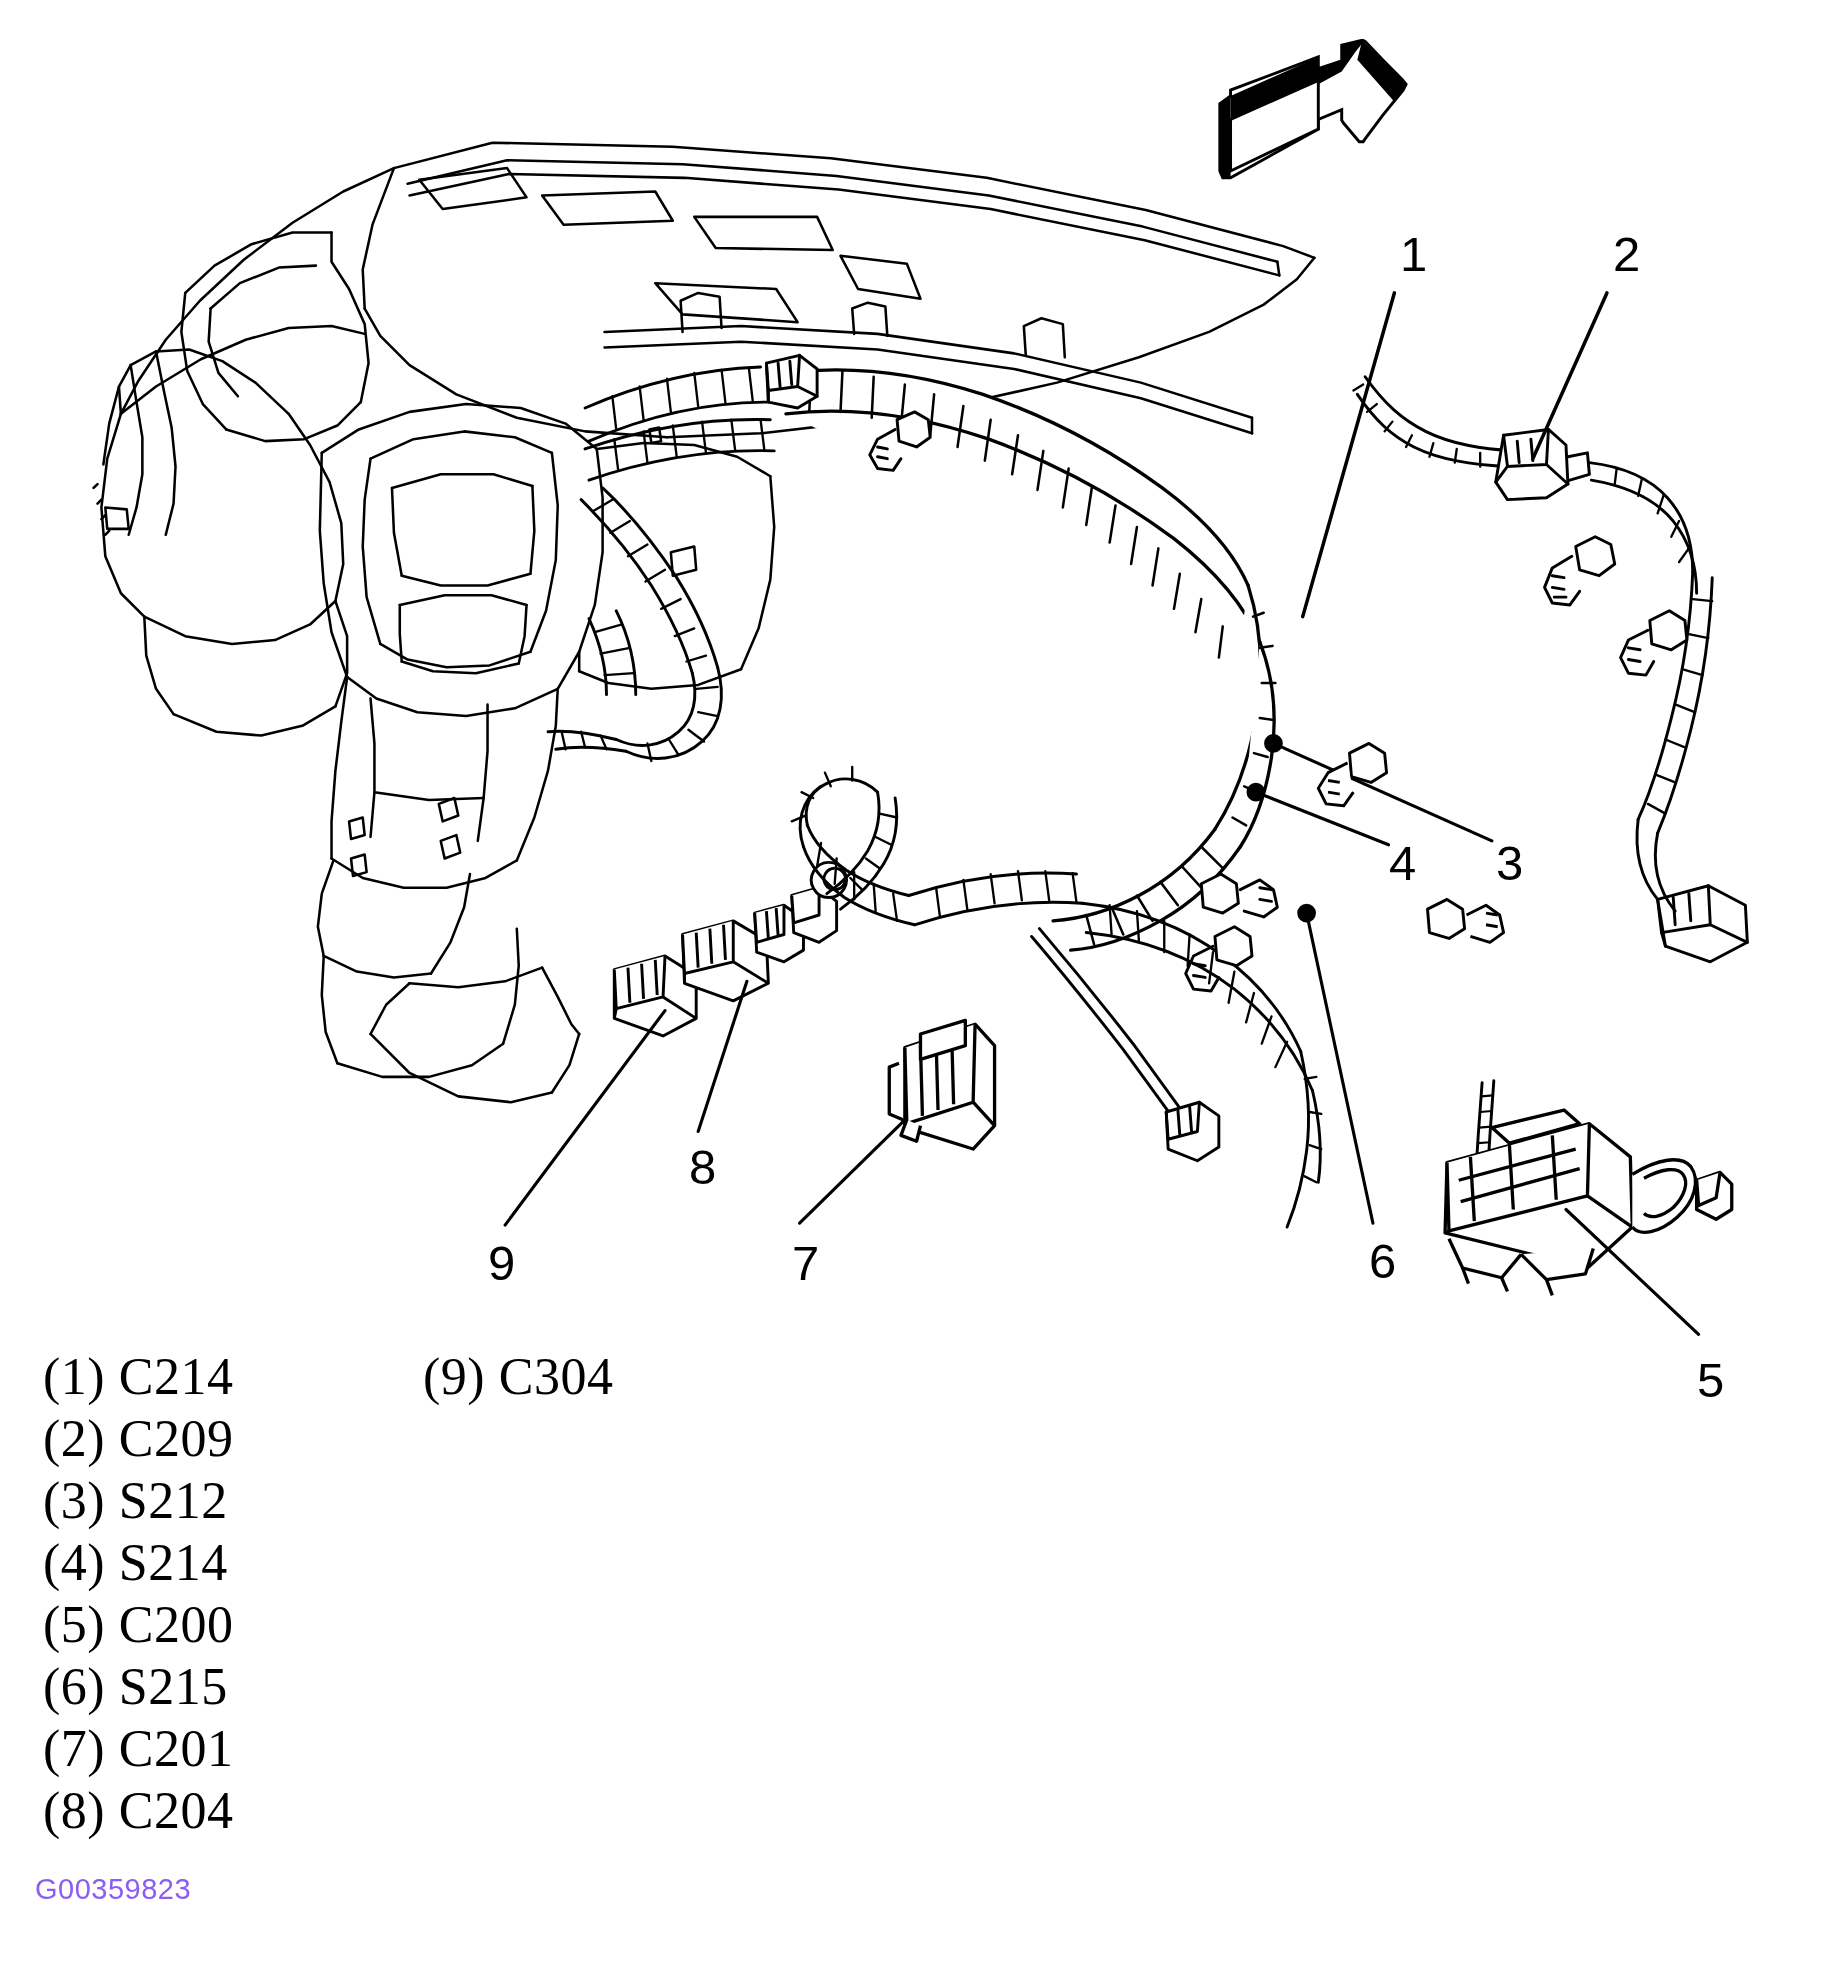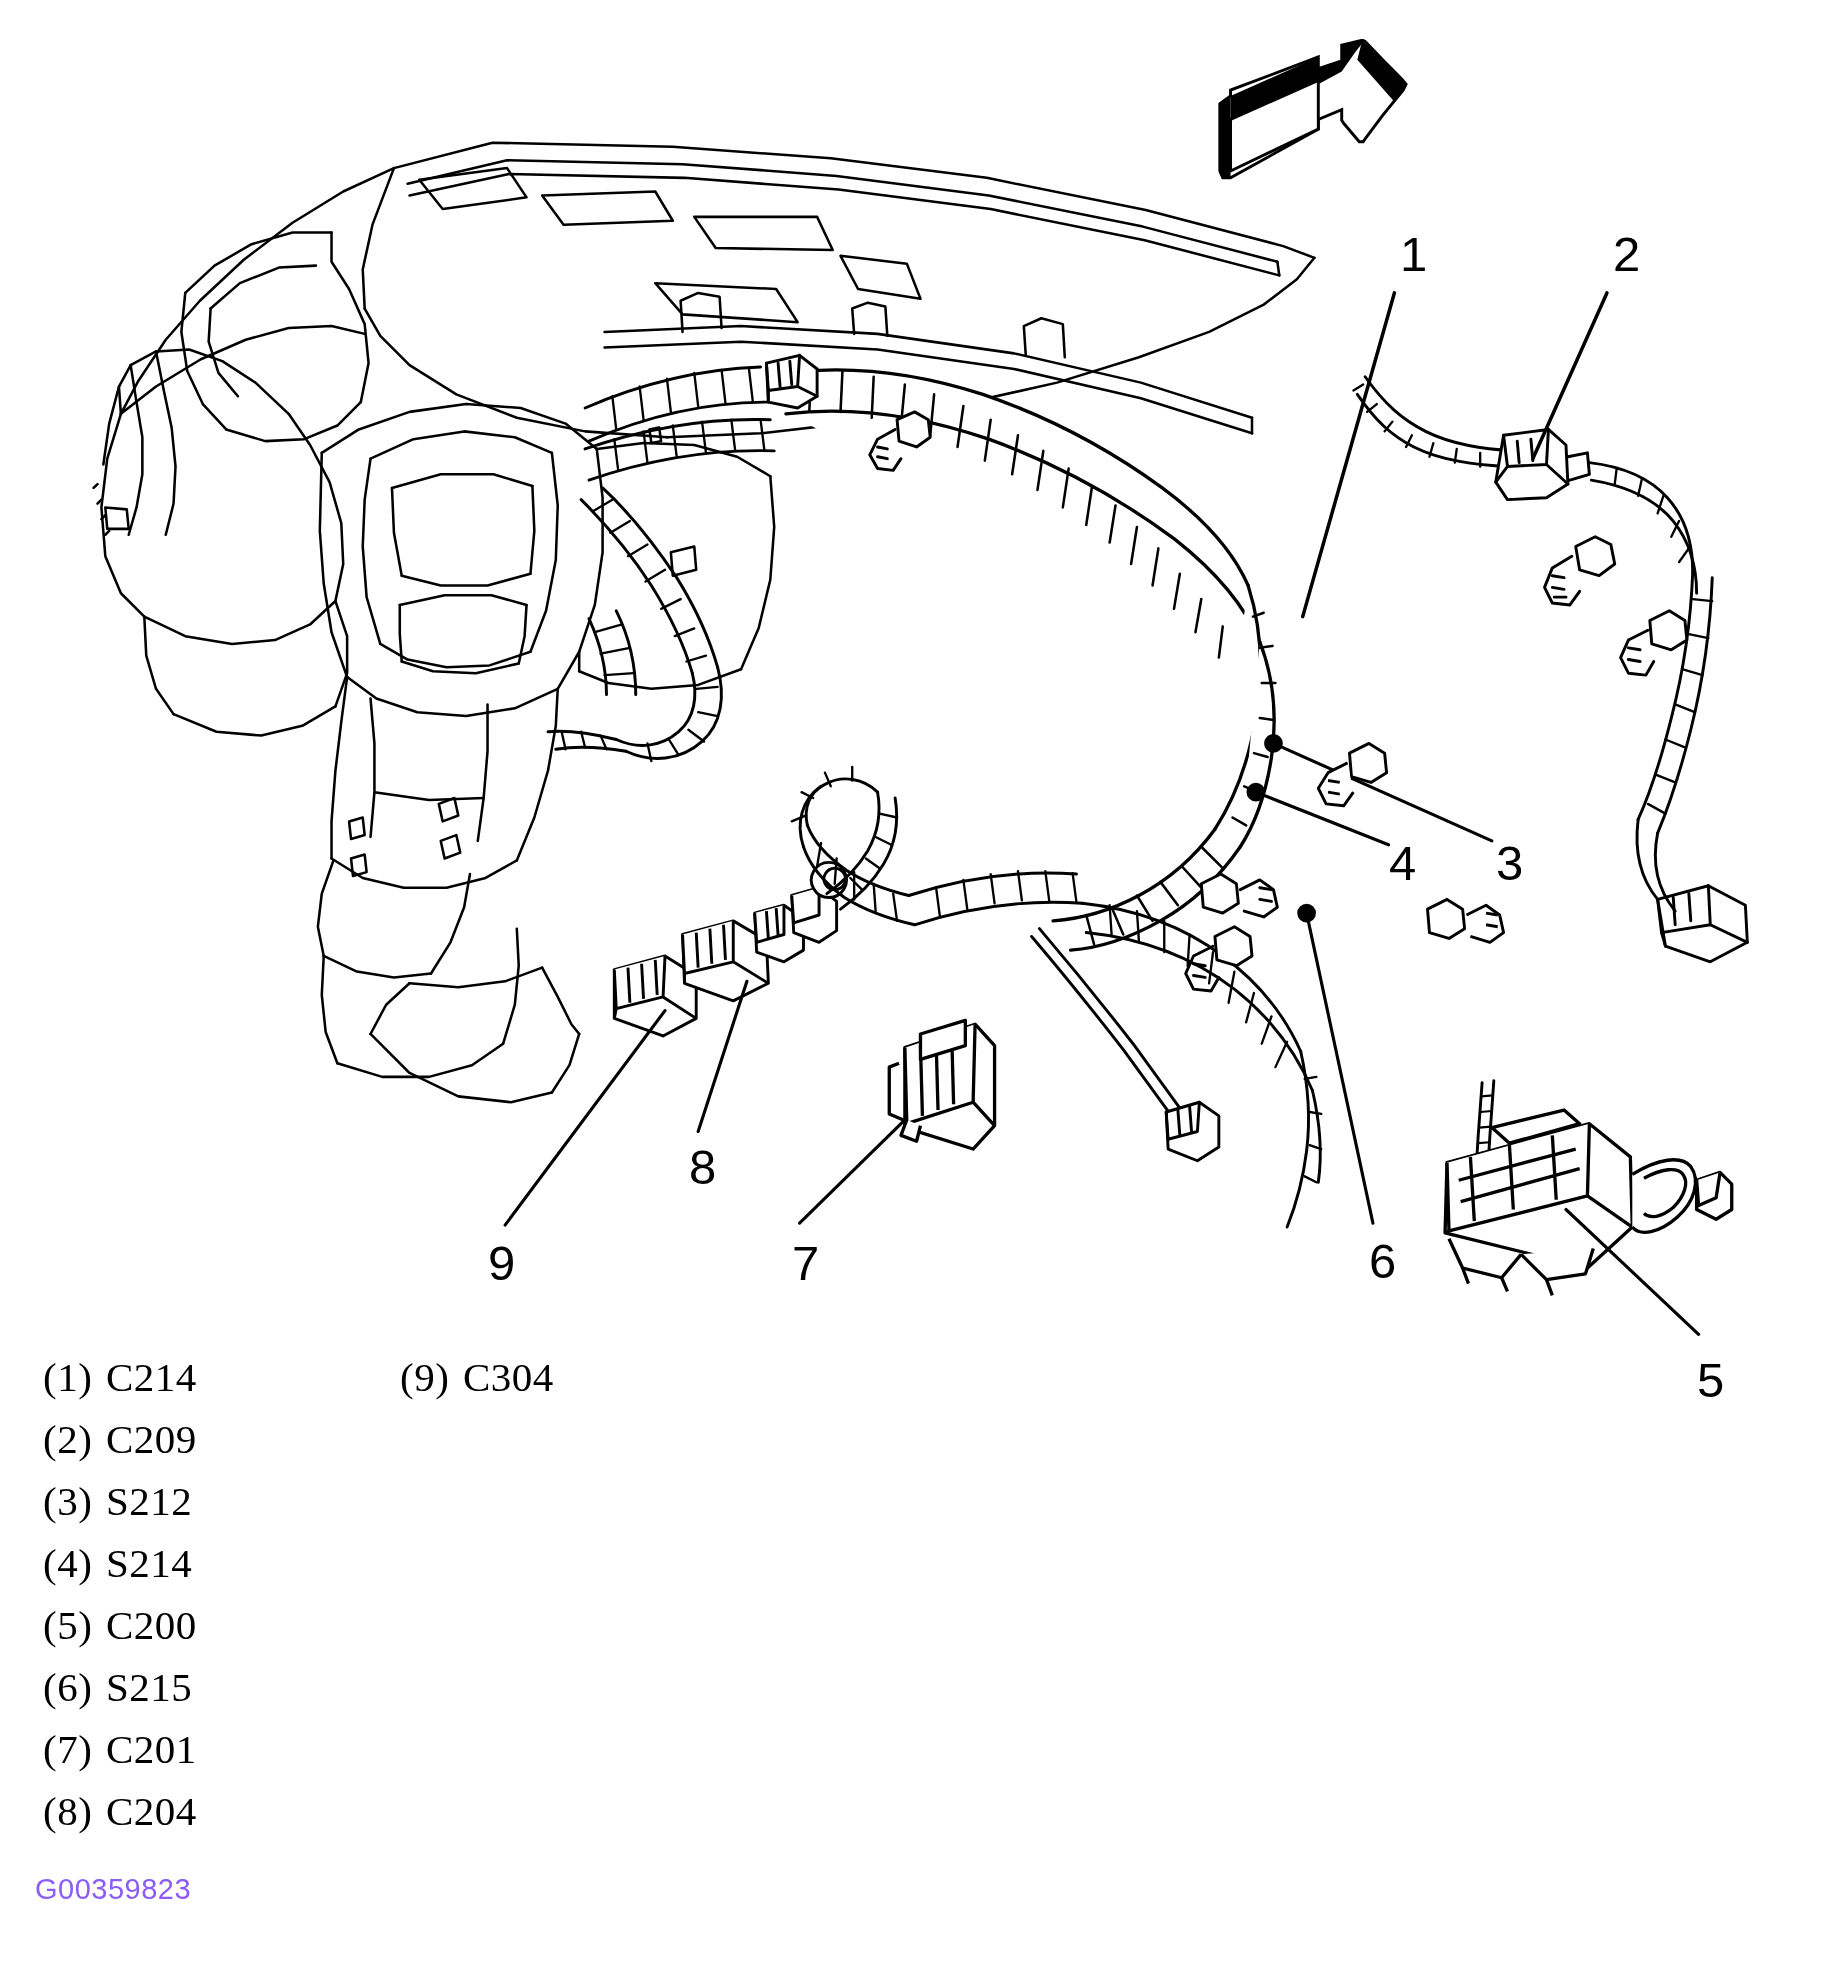--- a/index.html
+++ b/index.html
@@ -33,24 +33,24 @@
     position: absolute;
     left: 0;
     top: 1346px;
     width: 878px;
   }
   .legend-col {
     position: absolute;
     top: 0;
   }
   .legend-col.col-a { left: 43px; }
-  .legend-col.col-b { left: 400px; }
+  .legend-col.col-b { left: 423px; }
   .legend-item {
     font-family: "Liberation Serif", "DejaVu Serif", serif;
-    font-size: 41px;
+    font-size: 52px;
     line-height: 62px;
     white-space: nowrap;
     letter-spacing: 0.5px;
     color: #000;
   }
   .legend-item .lg-idx { margin-right: 13.7px; }
   .figure-id {
     position: absolute;
     left: 35px;
     top: 1873px;

